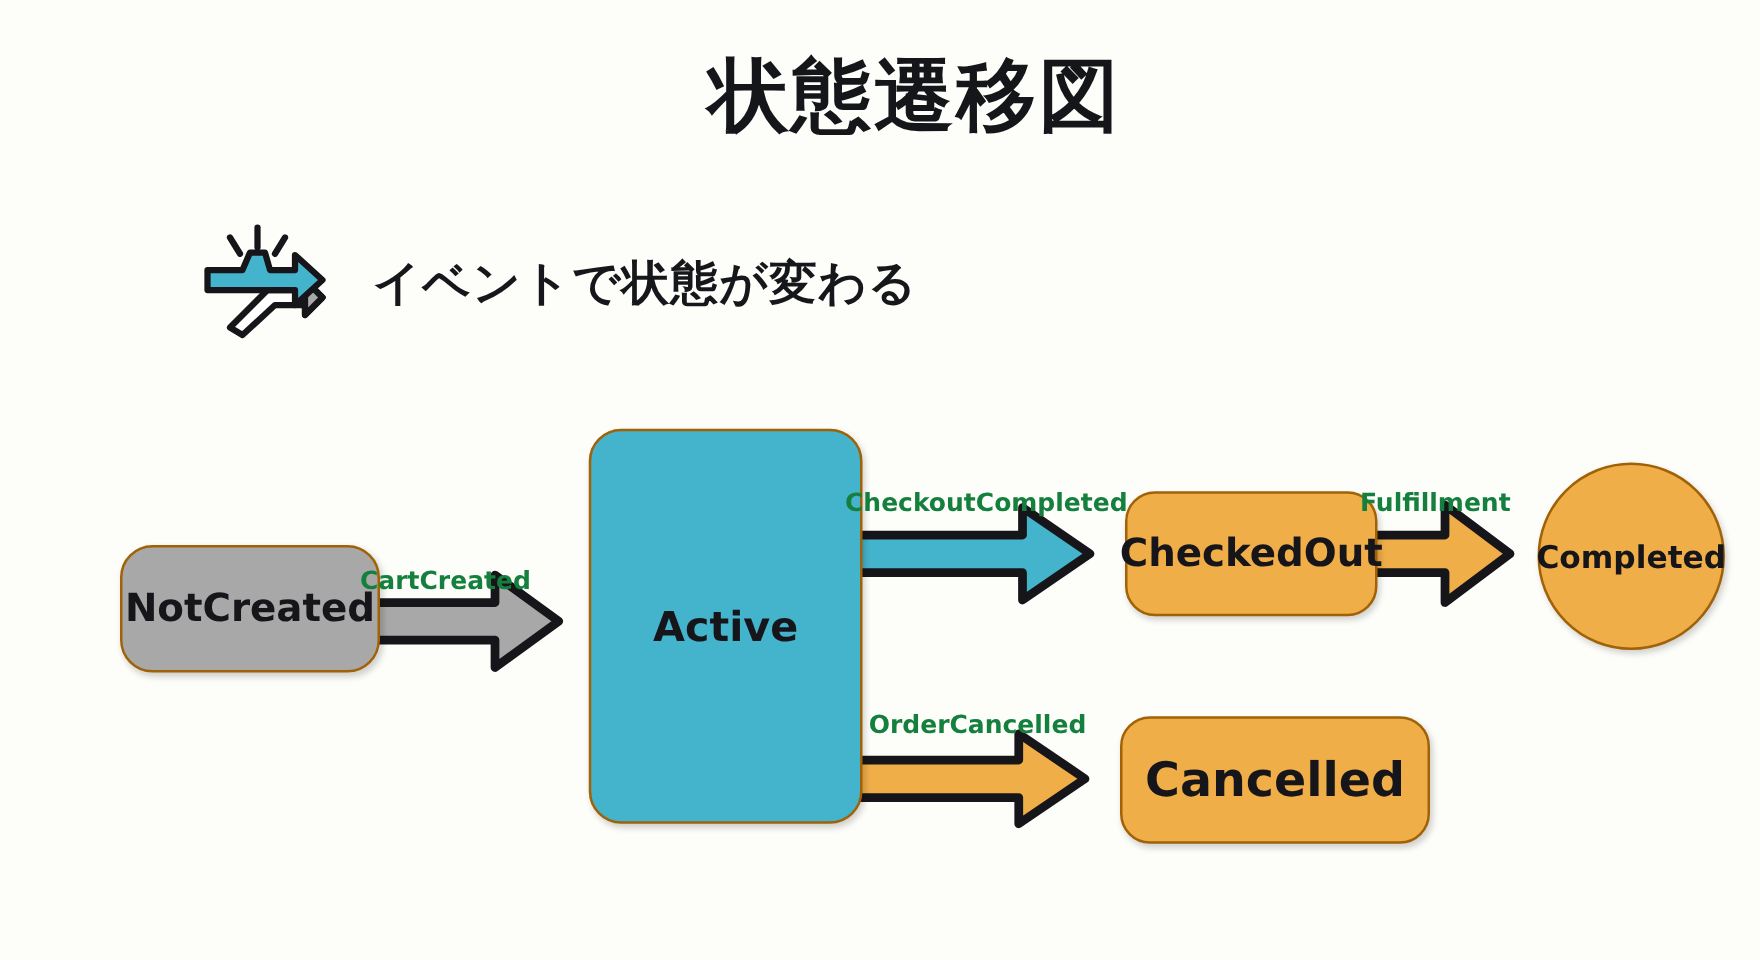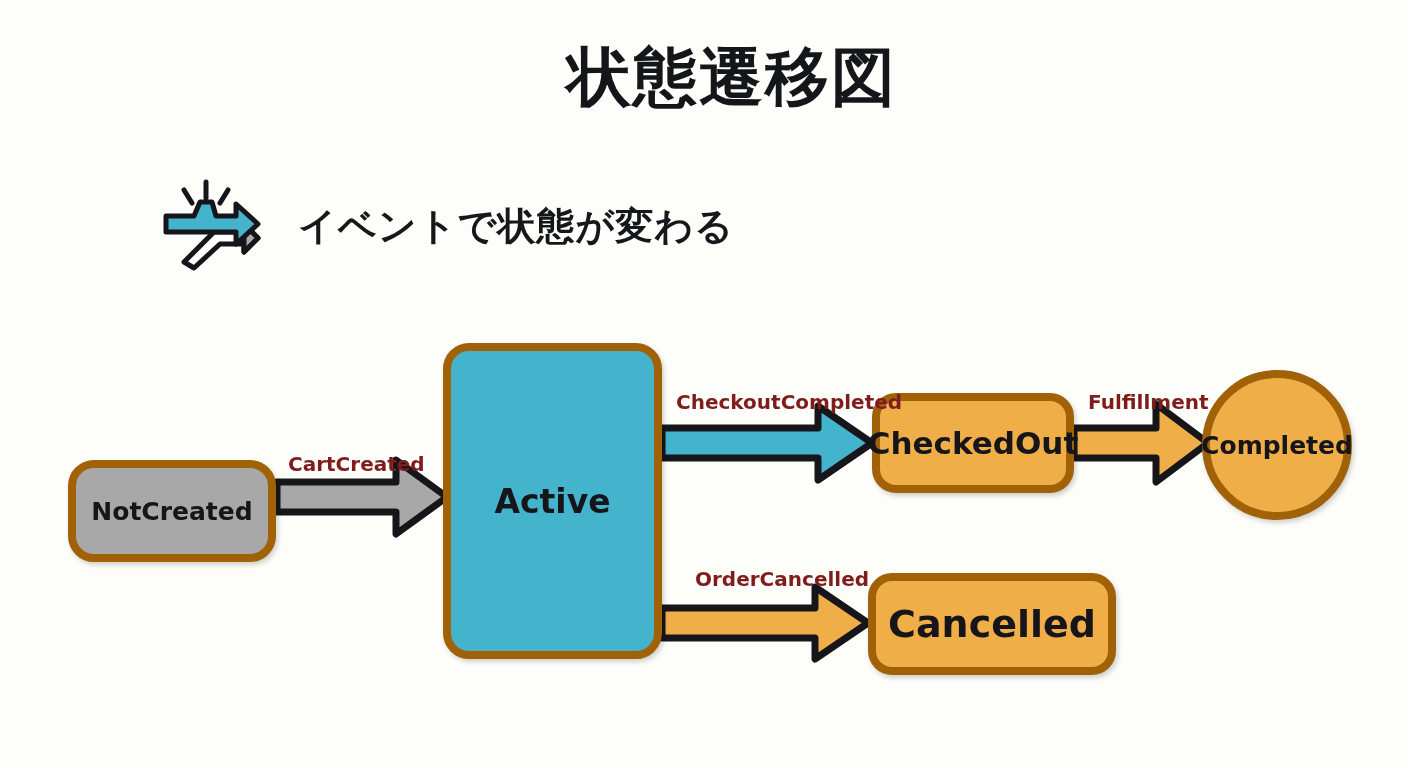--- a/index.html
+++ b/index.html
@@ -63,35 +63,36 @@
     font-size: 38px;
     font-weight: 700;
     color: #16171b;
     white-space: nowrap;
     letter-spacing: 1px;
     font-family: "DejaVu Sans", "Liberation Sans", sans-serif;
   }
   .node {
     position: absolute;
     box-sizing: border-box;
-    border: 8px solid #a16207;
+    border: 2px solid #a16207;
     display: flex;
     align-items: center;
     justify-content: center;
     color: #16161a;
     font-weight: 700;
     text-align: center;
     font-family: "DejaVu Sans", "Liberation Sans", sans-serif;
     box-shadow: 2px 3px 5px rgba(0,0,0,0.18);
+    margin-left: 28px;
   }
   #node-notcreated {
-    left: 68px; top: 460px; width: 208px; height: 102px;
+    left: 68px; top: 436px; width: 208px; height: 102px;
     border-radius: 26px;
     background: #a8a8a8;
-    font-size: 25px;
+    font-size: 31px;
   }
   #node-active {
     left: 443px; top: 343px; width: 219px; height: 316px;
     border-radius: 26px;
     background: #44b3cc;
     font-size: 33px;
   }
   #node-checkedout {
     left: 872px; top: 393px; width: 202px; height: 100px;
     border-radius: 24px;
@@ -107,21 +108,21 @@
   #node-completed {
     left: 1202px; top: 370px; width: 150px; height: 150px;
     border-radius: 50%;
     background: #efae48;
     font-size: 25px;
   }
   .edge-label {
     position: absolute;
     font-size: 20px;
     font-weight: 700;
-    color: #7f1d1d;
+    color: #15803d;
     white-space: nowrap;
     font-family: "DejaVu Sans", "Liberation Sans", sans-serif;
   }
   #label-cartcreated { left: 288px; top: 452px; }
   #label-checkoutcompleted { left: 676px; top: 390px; }
   #label-ordercancelled { left: 695px; top: 567px; }
   #label-fulfillment { left: 1088px; top: 390px; }
 </style>
 </head>
 <body>

